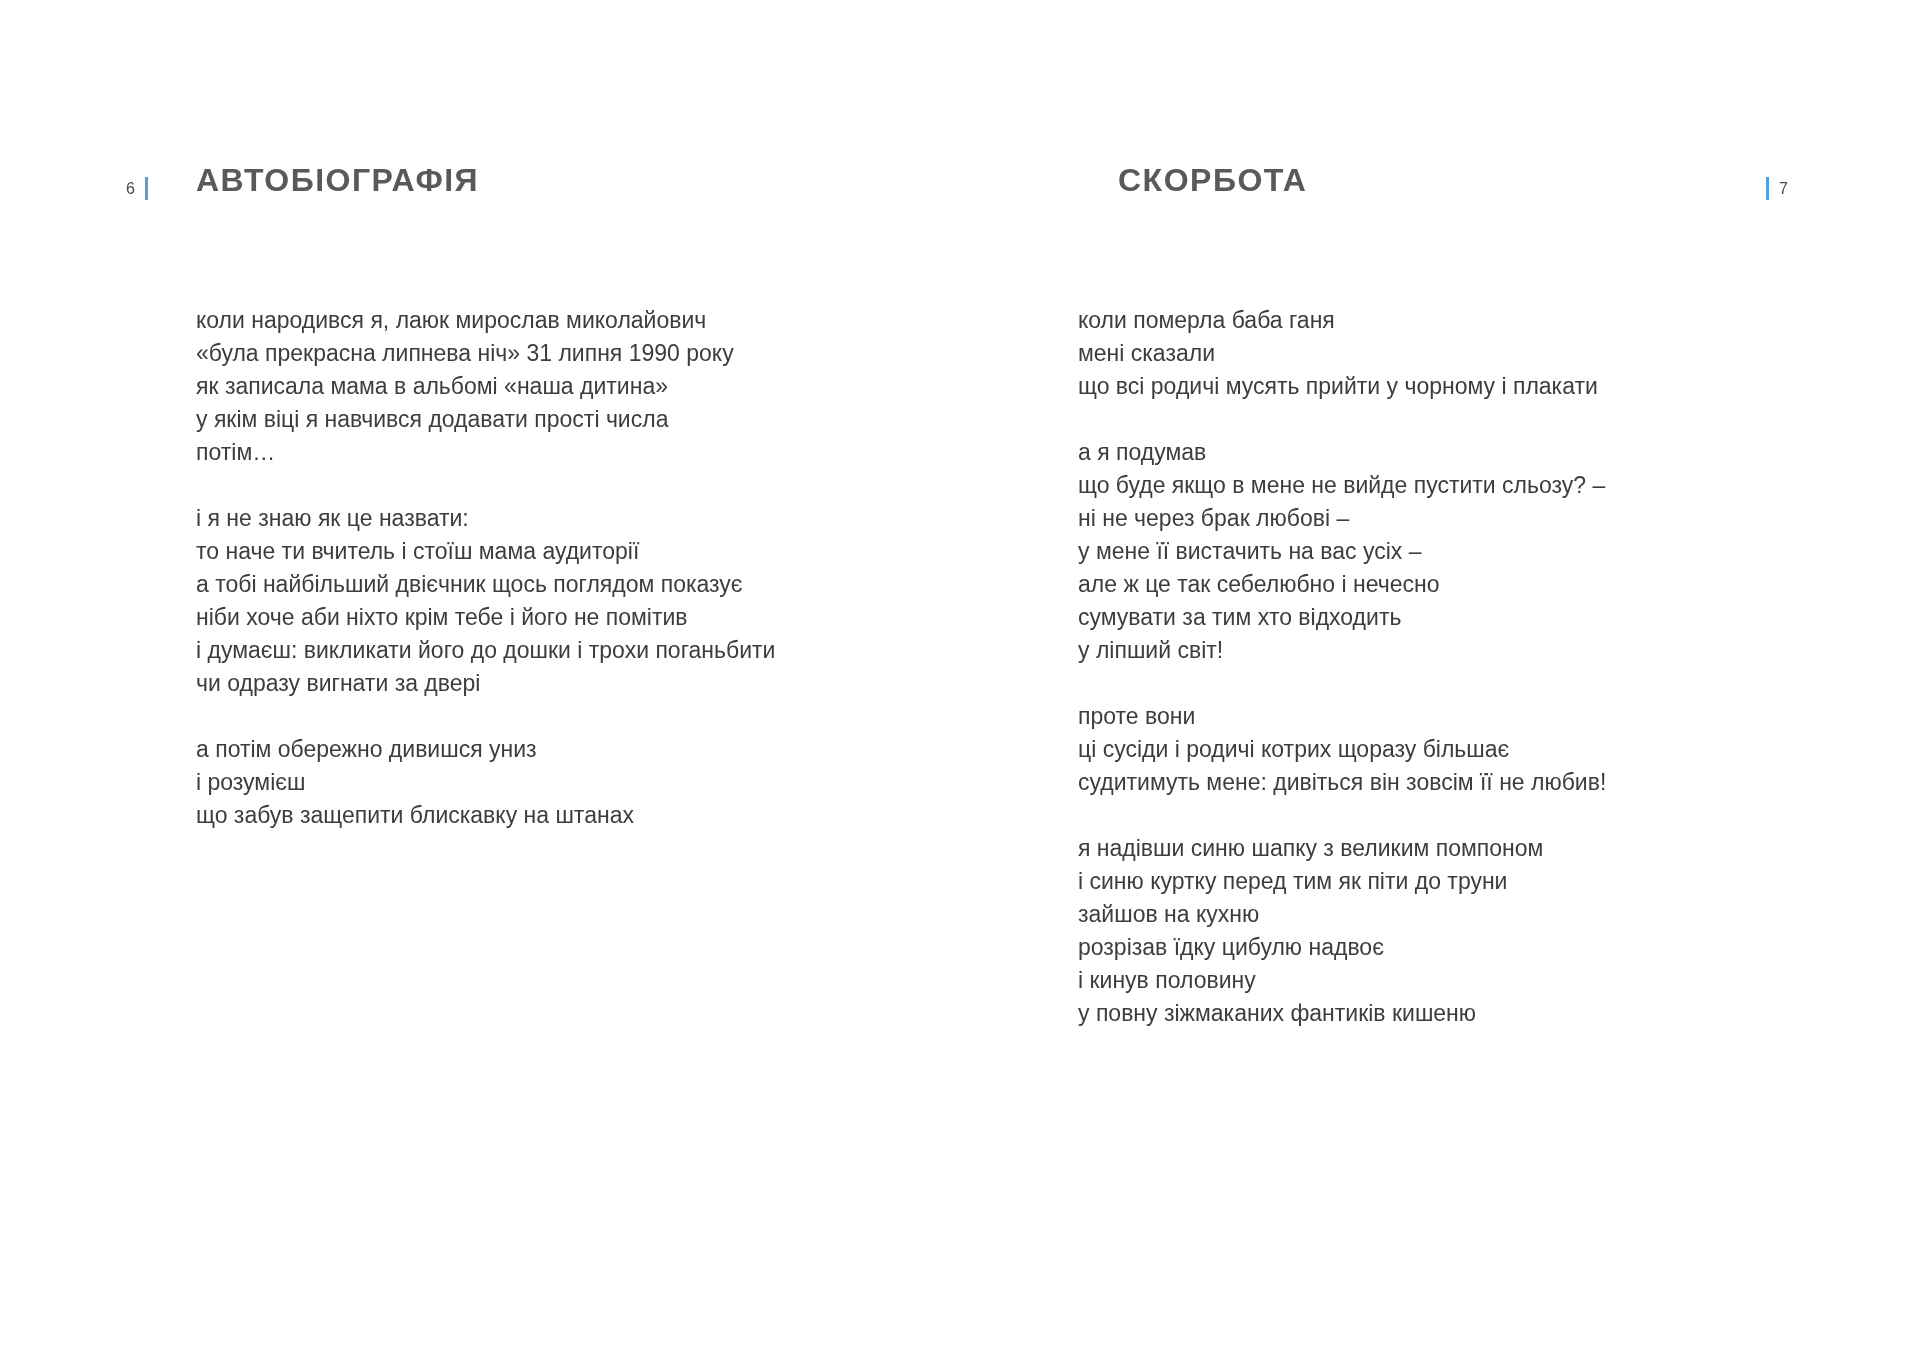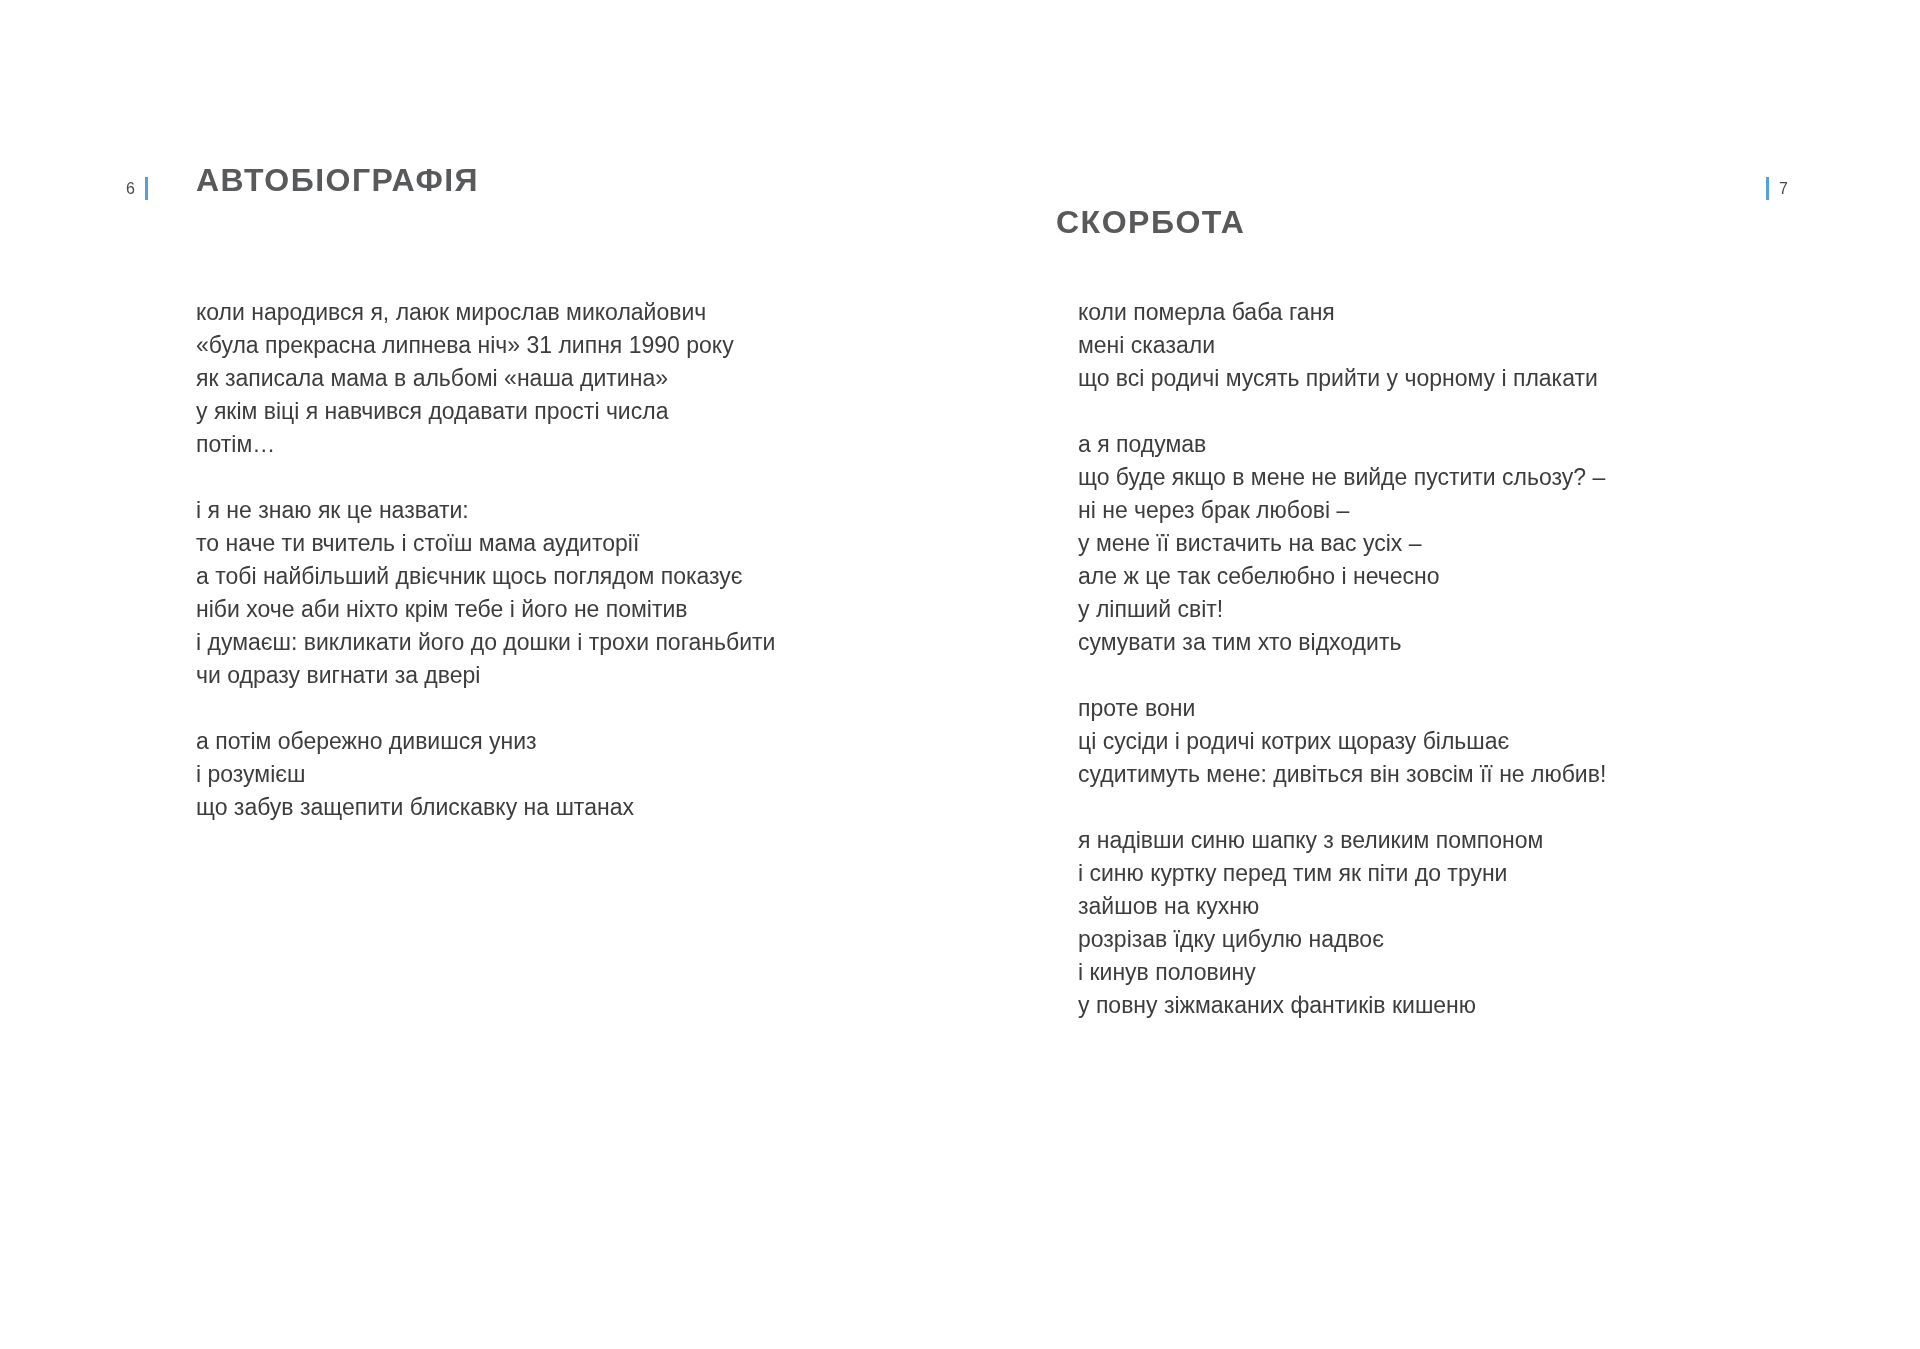--- a/index.html
+++ b/index.html
@@ -44,26 +44,26 @@
     position: absolute;
     top: 160px;
     font-size: 32px;
     font-weight: 700;
     letter-spacing: 1.5px;
     color: #58595b;
     line-height: 40px;
     white-space: nowrap;
   }
   .title-left { left: 196px; }
-  .title-right { left: 1056px; margin-top: 42px; }
+  .title-right { left: 1118px; }
 
   
   .poem {
     position: absolute;
-    top: 296px;
+    top: 304px;
     font-size: 23px;
     line-height: 33px;
     color: #3d3d3f;
     white-space: nowrap;
   }
   .poem-left { left: 196px; }
   .poem-right { left: 1078px; }
   .stanza { margin-bottom: 33px; }
   .stanza:last-child { margin-bottom: 0; }
   .poem-line { height: 33px; }
@@ -114,22 +114,22 @@
           <div class="poem-line">коли померла баба ганя</div>
           <div class="poem-line">мені сказали</div>
           <div class="poem-line">що всі родичі мусять прийти у чорному і плакати</div>
         </div>
         <div class="stanza">
           <div class="poem-line">а я подумав</div>
           <div class="poem-line">що буде якщо в мене не вийде пустити сльозу? –</div>
           <div class="poem-line">ні не через брак любові –</div>
           <div class="poem-line">у мене її вистачить на вас усіх –</div>
           <div class="poem-line">але ж це так себелюбно і нечесно</div>
+          <div class="poem-line">сумувати за тим хто відходить</div>
           <div class="poem-line">у ліпший світ!</div>
-          <div class="poem-line">сумувати за тим хто відходить</div>
         </div>
         <div class="stanza">
           <div class="poem-line">проте вони</div>
           <div class="poem-line">ці сусіди і родичі котрих щоразу більшає</div>
           <div class="poem-line">судитимуть мене: дивіться він зовсім її не любив!</div>
         </div>
         <div class="stanza">
           <div class="poem-line">я надівши синю шапку з великим помпоном</div>
           <div class="poem-line">і синю куртку перед тим як піти до труни</div>
           <div class="poem-line">зайшов на кухню</div>

